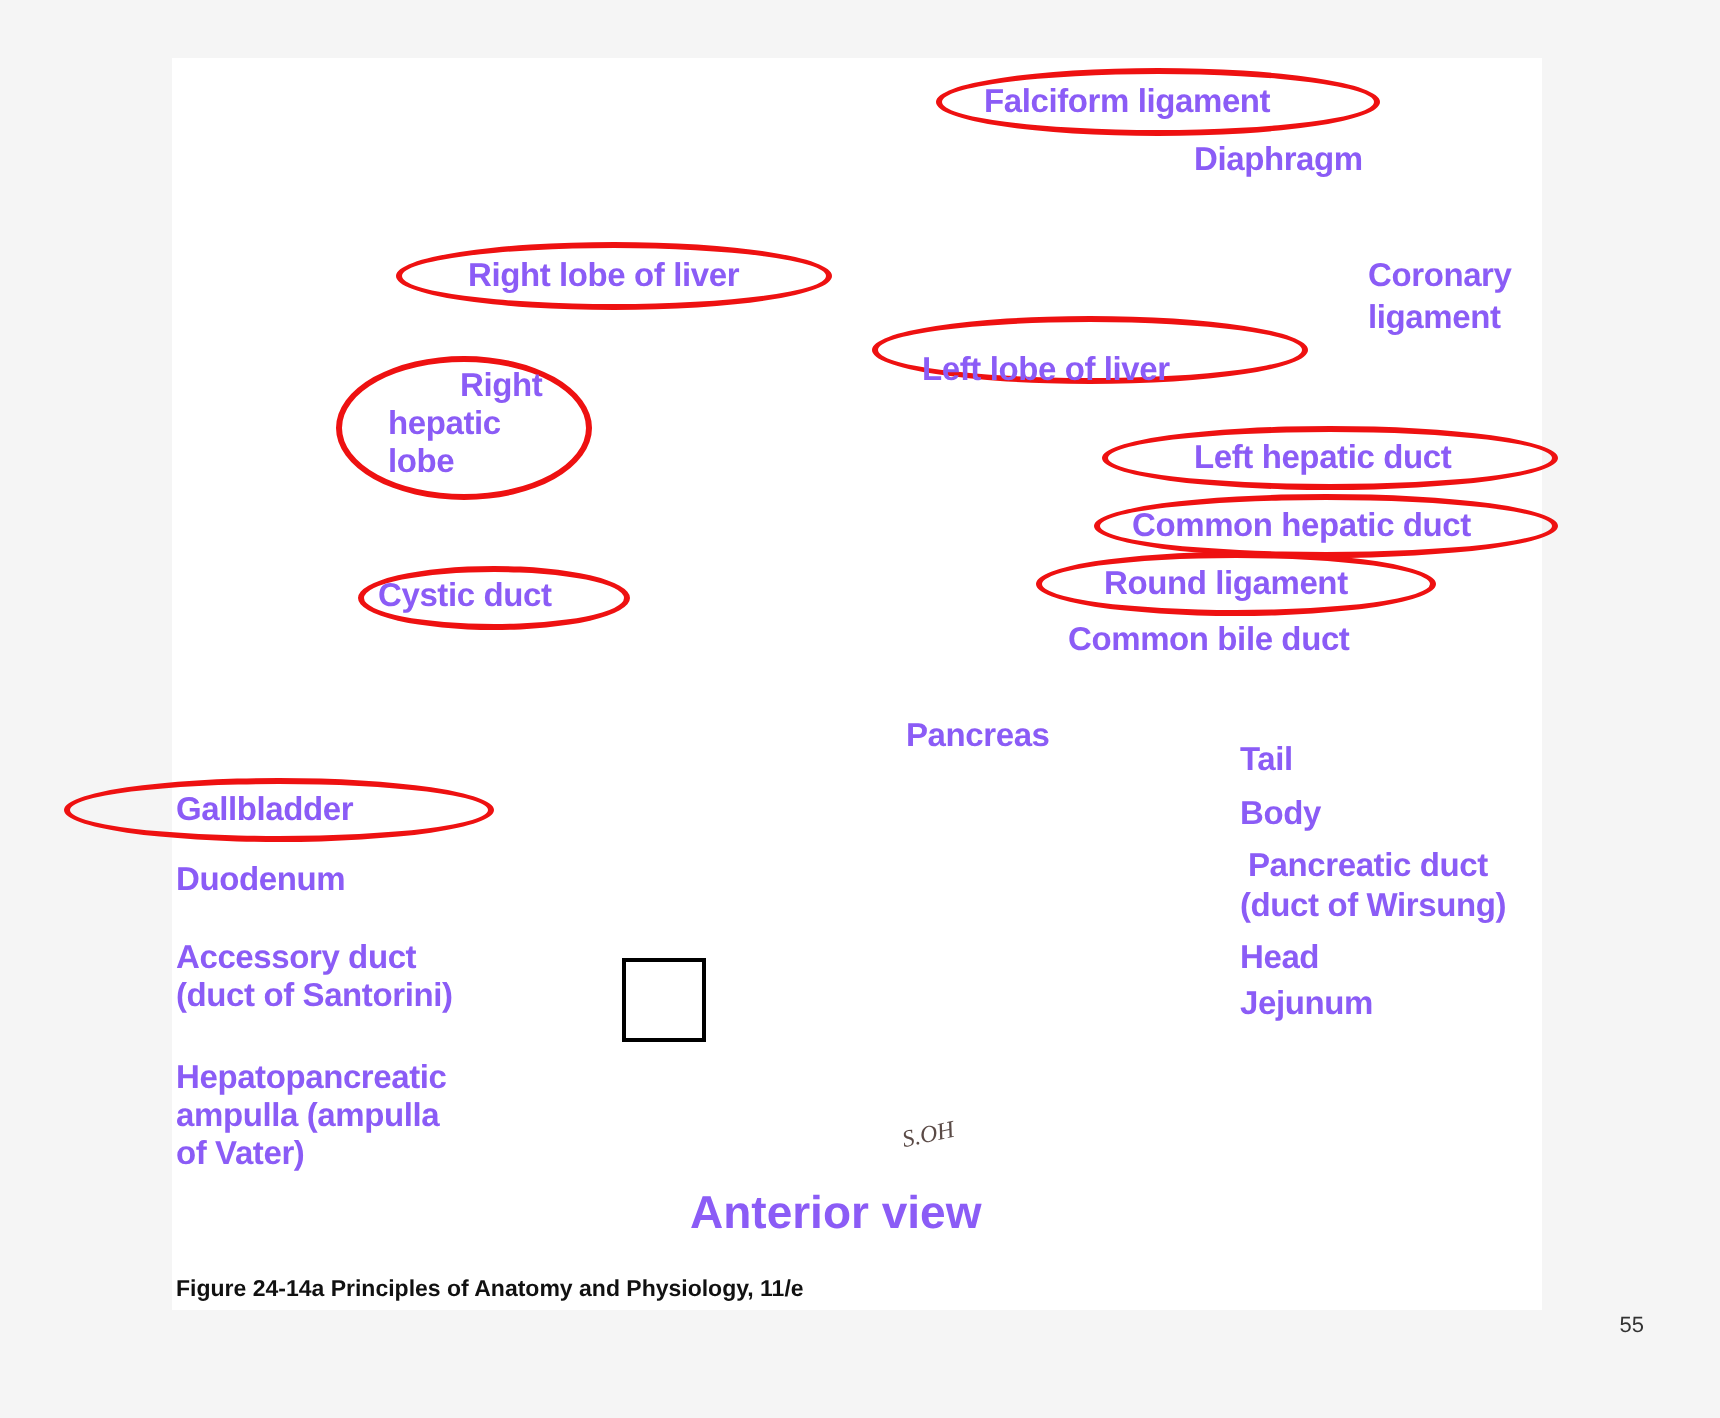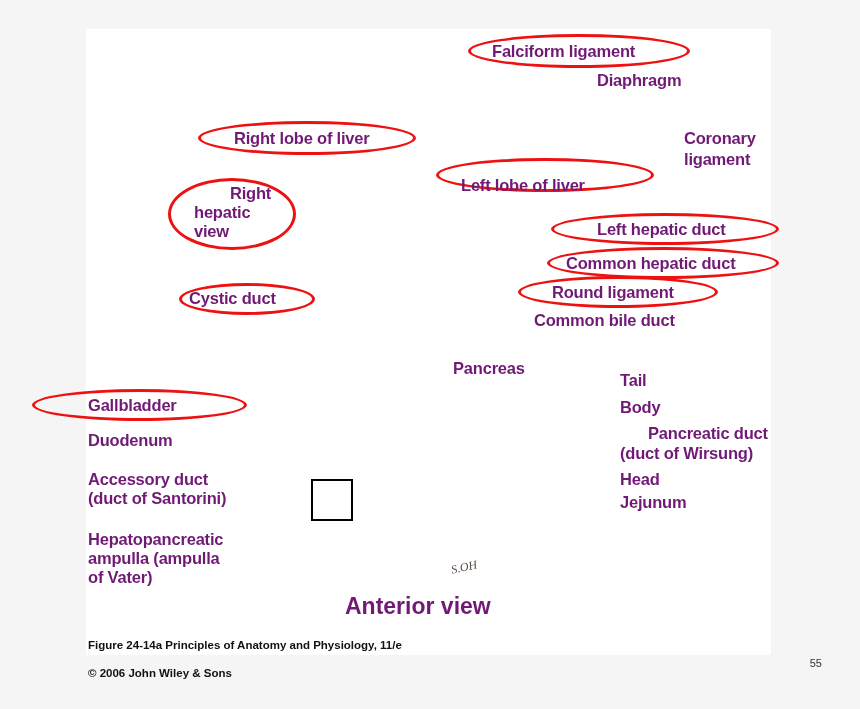--- a/index.html
+++ b/index.html
@@ -33,21 +33,21 @@
     left: 0;
     top: 0;
     width: 860px;
     height: 709px;
     pointer-events: none;
   }
 
   
   .lbl {
     position: absolute;
-    color: #701a75;
+    color: #8b5cf6;
     font-weight: bold;
     font-size: 16.5px;
     line-height: 18px;
     letter-spacing: -0.2px;
     white-space: pre;
     font-family: "Liberation Sans", "DejaVu Sans", sans-serif;
   }
   .lbl.big { font-size: 23px; letter-spacing: 0px; }
 
   
@@ -398,21 +398,21 @@
 
 <div class="lbl" style="left:684px; top:129px;">Coronary</div>
 <div class="lbl" style="left:684px; top:150px;">ligament</div>
 
 <div class="lbl" style="left:234px; top:129px;text-align:right;">Right lobe of liver</div>
 
 <div class="lbl" style="left:461px; top:176px;">Left lobe of liver</div>
 
 <div class="lbl" style="left:194px; top:184px;margin-left:36px;">Right</div>
 <div class="lbl" style="left:194px; top:203px;">hepatic</div>
-<div class="lbl" style="left:194px; top:222px;">view</div>
+<div class="lbl" style="left:194px; top:222px;">lobe</div>
 
 <div class="lbl" style="left:597px; top:220px;">Left hepatic duct</div>
 
 <div class="lbl" style="left:566px; top:254px;">Common hepatic duct</div>
 
 <div class="lbl" style="left:552px; top:283px;">Round ligament</div>
 
 <div class="lbl" style="left:534px; top:311px;">Common bile duct</div>
 
 <div class="lbl" style="left:189px; top:289px;">Cystic duct</div>
@@ -425,27 +425,26 @@
 <div class="lbl" style="left:88px; top:489px;">(duct of Santorini)</div>
 
 <div class="lbl" style="left:88px; top:530px;">Hepatopancreatic</div>
 <div class="lbl" style="left:88px; top:549px;">ampulla (ampulla</div>
 <div class="lbl" style="left:88px; top:568px;">of Vater)</div>
 
 <div class="lbl" style="left:453px; top:359px;">Pancreas</div>
 
 <div class="lbl" style="left:620px; top:371px;">Tail</div>
 <div class="lbl" style="left:620px; top:398px;">Body</div>
-<div class="lbl" style="left:648px; top:424px;">Pancreatic duct</div>
+<div class="lbl" style="left:624px; top:424px;">Pancreatic duct</div>
 <div class="lbl" style="left:620px; top:444px;">(duct of Wirsung)</div>
 <div class="lbl" style="left:620px; top:470px;">Head</div>
 <div class="lbl" style="left:620px; top:493px;">Jejunum</div>
 
 <div class="artist-sig" style="left:451px; top:560px;">S.OH</div>
 
 <div class="lbl big" style="left:345px; top:597px;">Anterior view</div>
 
 <div id="caption">
   <div>Figure 24-14a  Principles of Anatomy and Physiology, 11/e</div>
-  <div>© 2006 John Wiley &amp; Sons</div>
 </div>
 
 <div id="slide-number">55</div>
 
 </body></html>

